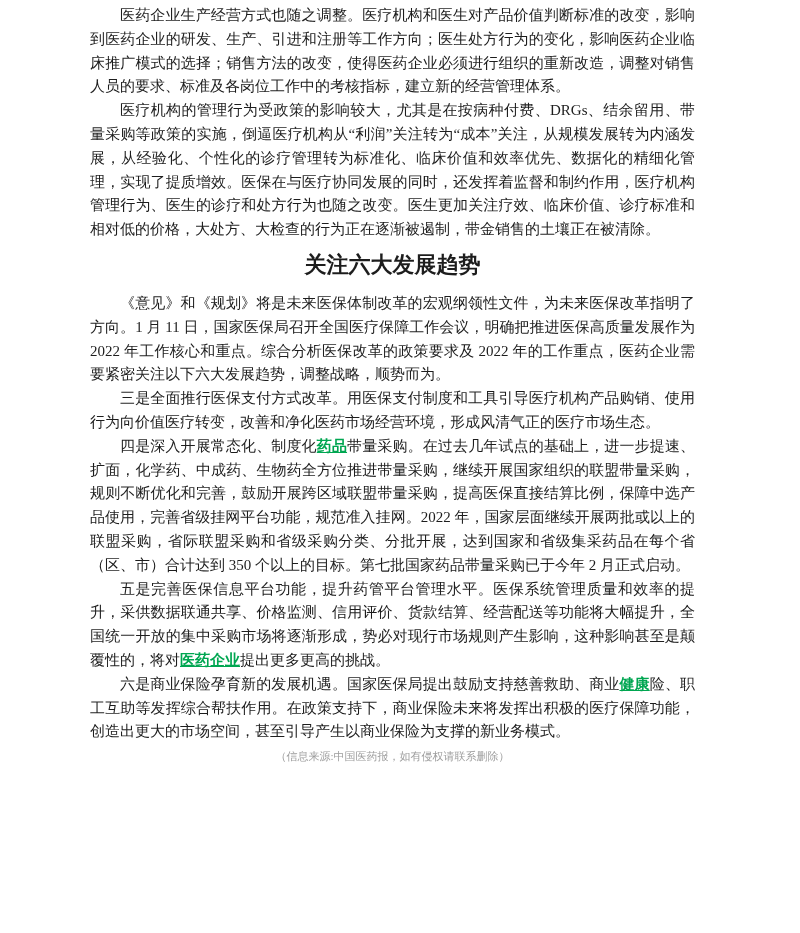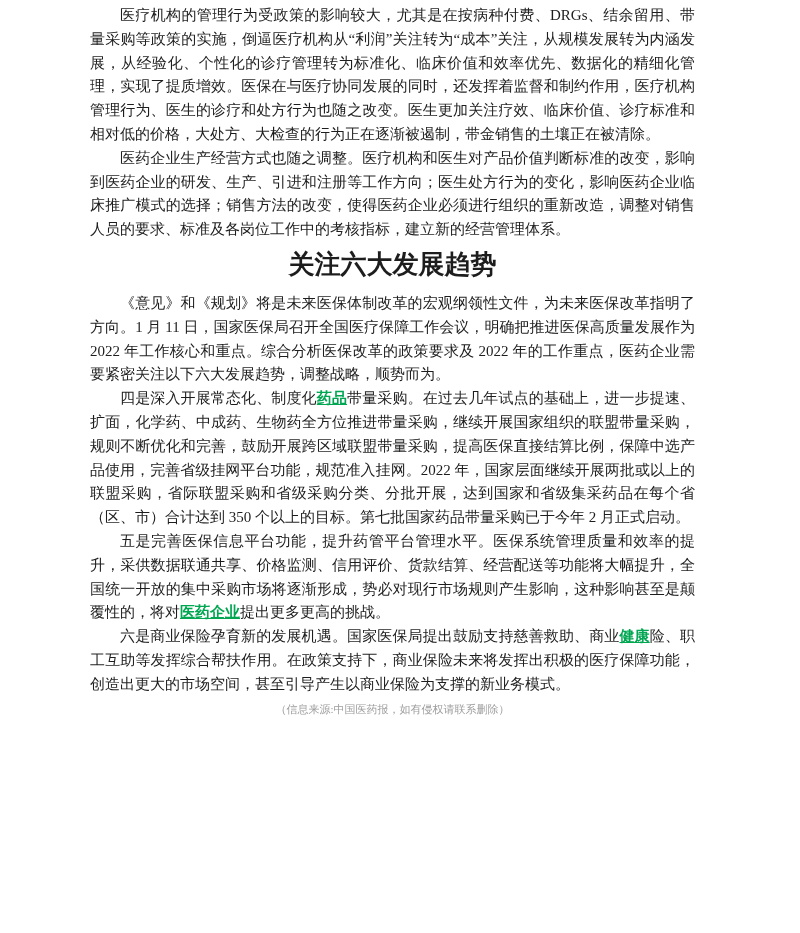--- a/index.html
+++ b/index.html
@@ -30,21 +30,21 @@
   }
   .inline-link{
     color:var(--link);
     font-weight:bold;
     text-decoration:underline;
     text-decoration-color:var(--link);
     cursor:pointer;
     margin-top:12px;
   }
   .heading{
-    font-size:26px;
+    font-size:22px;
     font-weight:bold;
     text-align:center;
     text-indent:0;
     color:var(--text);
     line-height:30px;
     margin:8px 0 12px 0;
   }
   .source{
     margin-top:4px;
     text-align:center;
@@ -52,24 +52,25 @@
     font-size:11px;
     line-height:17px;
     color:var(--muted);
   }
 </style>
 </head>
 <body>
 
 <div class="content">
   <div id="lead-section">
+      <p class="para"><span>医药企业生产经营方式也随之调整。医疗机构和医生对产品价值判断标准的改变，影响到医药企业的研发、生产、引进和注册等工作方向；医生处方行为的变化，影响医药企业临床推广模式的选择；销售方法的改变，使得医药企业必须进行组织的重新改造，调整对销售人员的要求、标准及各岗位工作中的考核指标，建立新的经营管理体系。</span></p>
       <p class="para"><span>医疗机构的管理行为受政策的影响较大，尤其是在按病种付费、DRGs、结余留用、带量采购等政策的实施，倒逼医疗机构从“利润”关注转为“成本”关注，从规模发展转为内涵发展，从经验化、个性化的诊疗管理转为标准化、临床价值和效率优先、数据化的精细化管理，实现了提质增效。医保在与医疗协同发展的同时，还发挥着监督和制约作用，医疗机构管理行为、医生的诊疗和处方行为也随之改变。医生更加关注疗效、临床价值、诊疗标准和相对低的价格，大处方、大检查的行为正在逐渐被遏制，带金销售的土壤正在被清除。</span></p>
-      <p class="para"><span>医药企业生产经营方式也随之调整。医疗机构和医生对产品价值判断标准的改变，影响到医药企业的研发、生产、引进和注册等工作方向；医生处方行为的变化，影响医药企业临床推广模式的选择；销售方法的改变，使得医药企业必须进行组织的重新改造，调整对销售人员的要求、标准及各岗位工作中的考核指标，建立新的经营管理体系。</span></p>
     </div>
   <h1 class="heading">关注六大发展趋势</h1>
   <div id="trends-section">
       <p class="para"><span>《意见》和《规划》将是未来医保体制改革的宏观纲领性文件，为未来医保改革指明了方向。1 月 11 日，国家医保局召开全国医疗保障工作会议，明确把推进医保高质量发展作为 2022 年工作核心和重点。综合分析医保改革的政策要求及 2022 年的工作重点，医药企业需要紧密关注以下六大发展趋势，调整战略，顺势而为。</span></p>
+      <p class="para"><span>三是全面推行医保支付方式改革。用医保支付制度和工具引导医疗机构产品购销、使用行为向价值医疗转变，改善和净化医药市场经营环境，形成风清气正的医疗市场生态。</span></p>
       <p class="para"><span>四是深入开展常态化、制度化</span><a class="inline-link">药品</a><span>带量采购。在过去几年试点的基础上，进一步提速、扩面，化学药、中成药、生物药全方位推进带量采购，继续开展国家组织的联盟带量采购，规则不断优化和完善，鼓励开展跨区域联盟带量采购，提高医保直接结算比例，保障中选产品使用，完善省级挂网平台功能，规范准入挂网。2022 年，国家层面继续开展两批或以上的联盟采购，省际联盟采购和省级采购分类、分批开展，达到国家和省级集采药品在每个省（区、市）合计达到 350 个以上的目标。第七批国家药品带量采购已于今年 2 月正式启动。</span></p>
       <p class="para"><span>五是完善医保信息平台功能，提升药管平台管理水平。医保系统管理质量和效率的提升，采供数据联通共享、价格监测、信用评价、货款结算、经营配送等功能将大幅提升，全国统一开放的集中采购市场将逐渐形成，势必对现行市场规则产生影响，这种影响甚至是颠覆性的，将对</span><a class="inline-link">医药企业</a><span>提出更多更高的挑战。</span></p>
       <p class="para"><span>六是商业保险孕育新的发展机遇。国家医保局提出鼓励支持慈善救助、商业</span><a class="inline-link">健康</a><span>险、职工互助等发挥综合帮扶作用。在政策支持下，商业保险未来将发挥出积极的医疗保障功能，创造出更大的市场空间，甚至引导产生以商业保险为支撑的新业务模式。</span></p>
     </div>
   <div class="source">（信息来源:中国医药报，如有侵权请联系删除）</div>
 </div>
 
 </body></html>

